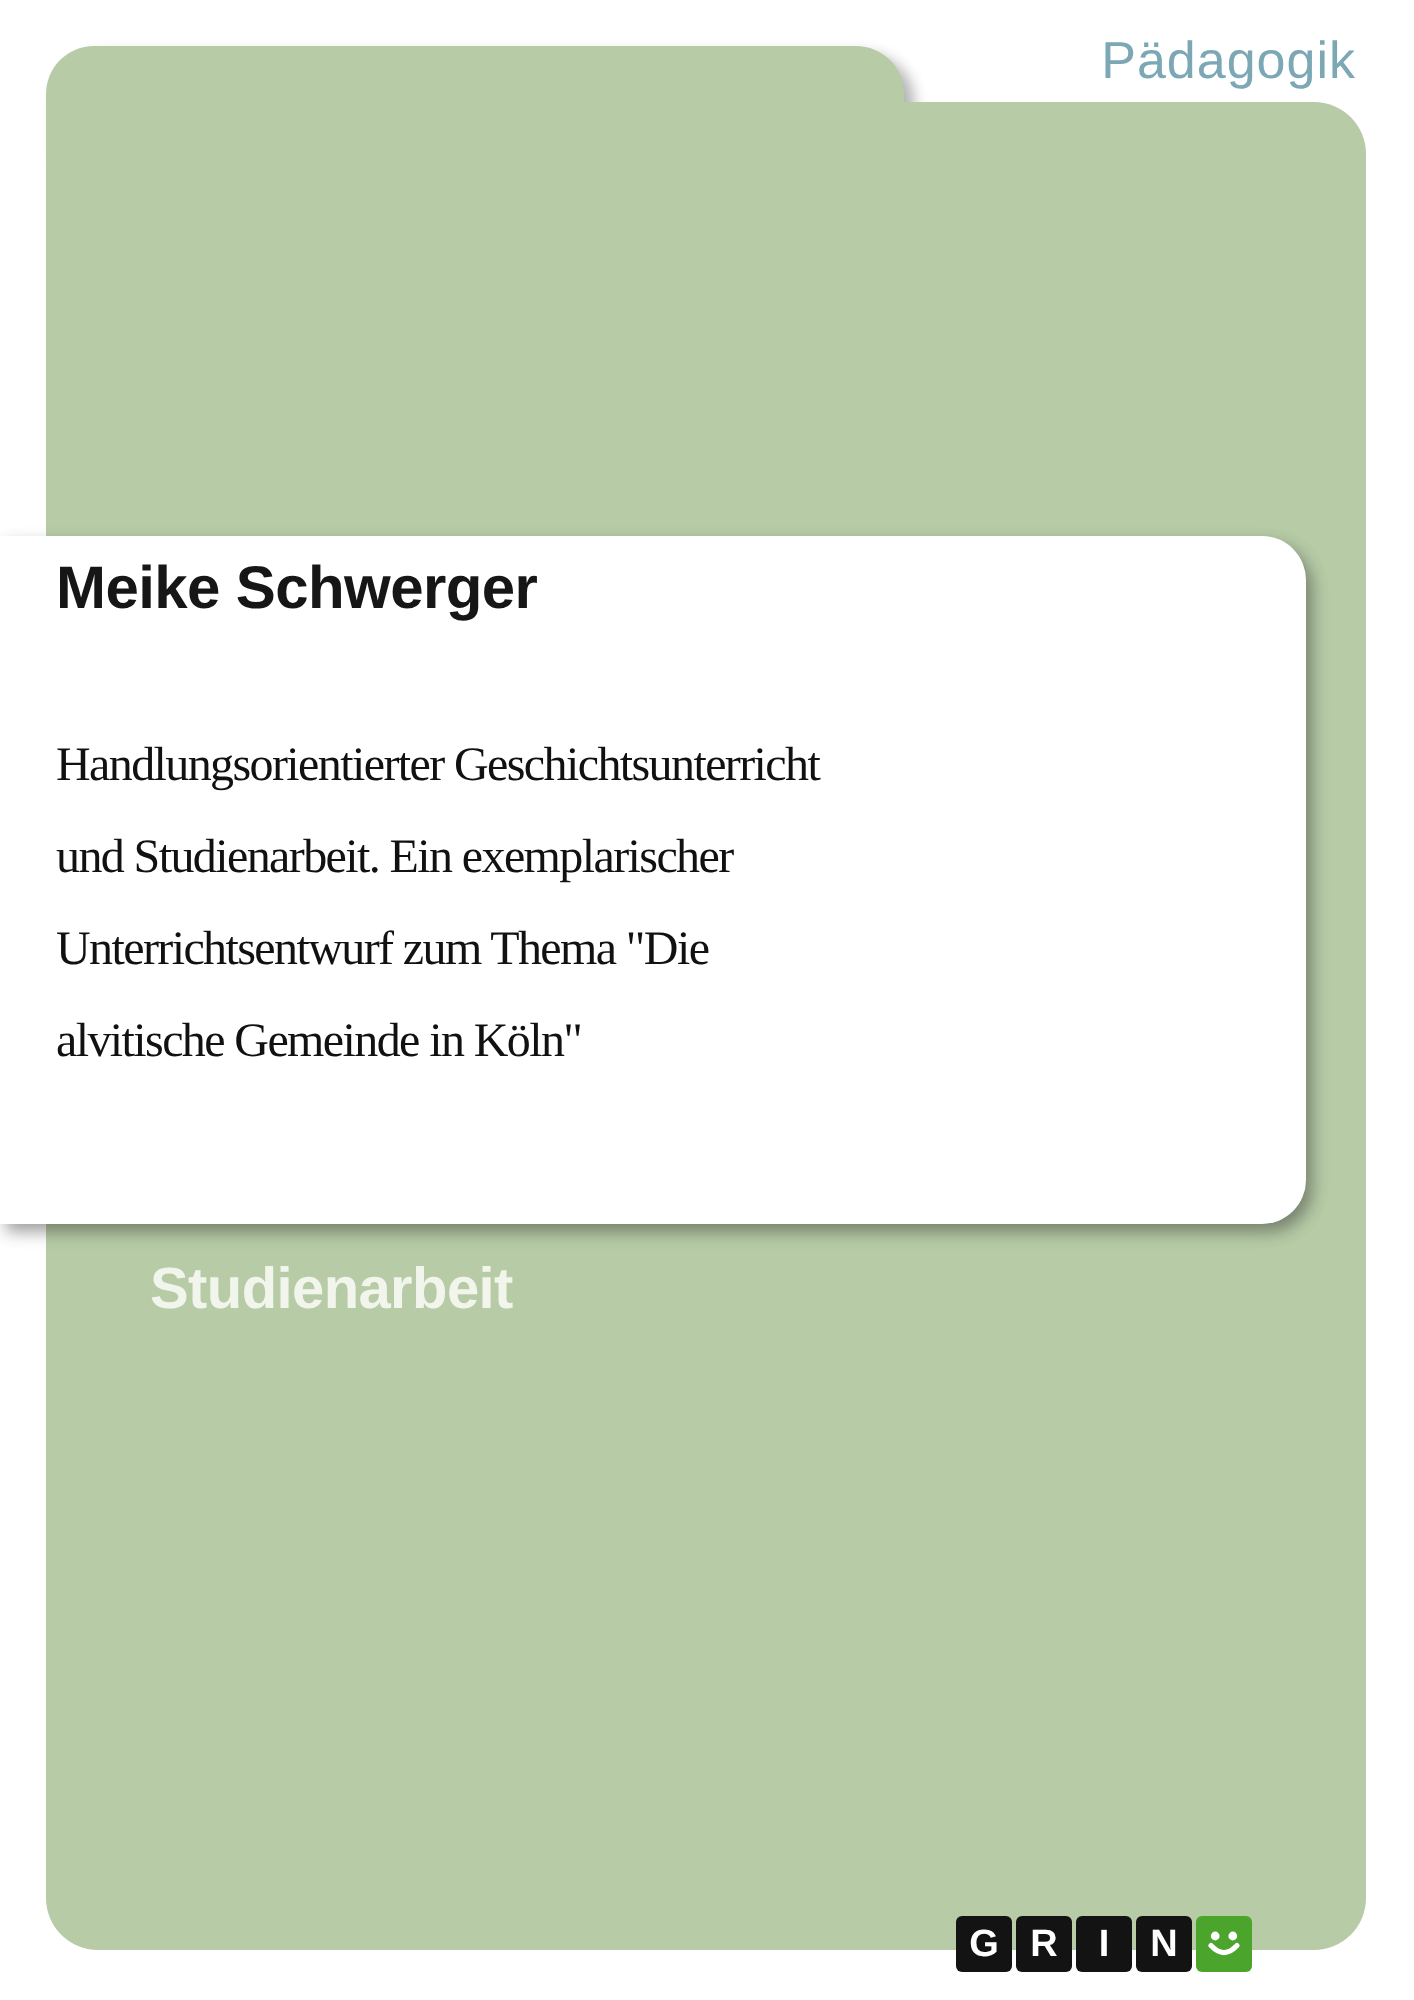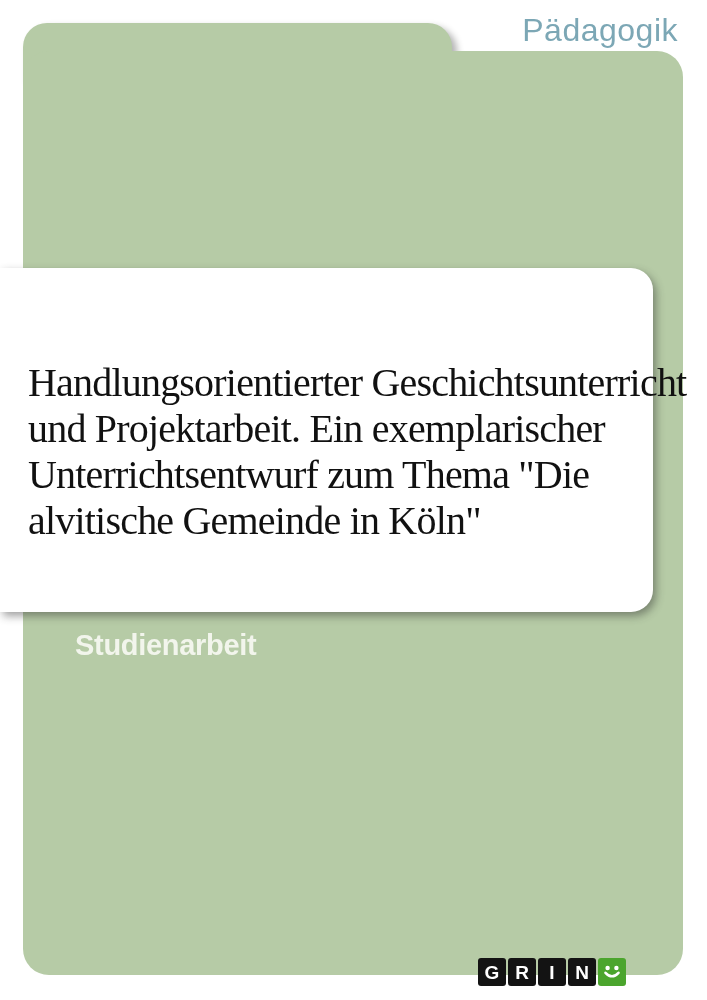--- a/index.html
+++ b/index.html
@@ -34,21 +34,21 @@
     width: 660px;
     height: 924px;
     background: #b6cba6;
     border-radius: 26px;
   }
   
   .category {
     position: absolute;
     top: 13px;
     right: 29px;
-    font-size: 32px;
+    font-size: 26px;
     line-height: 34px;
     font-weight: 400;
     color: #7ca7b5;
     letter-spacing: 0.5px;
   }
   
   .card {
     position: absolute;
     left: 0;
     top: 268px;
@@ -65,21 +65,21 @@
     font-size: 30px;
     font-weight: 700;
     color: #161616;
     letter-spacing: -0.3px;
   }
   .title {
     position: absolute;
     left: 28px;
     top: 92px;
     font-family: "Liberation Serif", serif;
-    font-size: 40px;
+    font-size: 24px;
     line-height: 46px;
     color: #111111;
     letter-spacing: -0.8px;
   }
   .title .line {
     white-space: nowrap;
   }
   
   .doc-type {
     position: absolute;
@@ -123,23 +123,24 @@
 <body>
 
 <div class="page">
 
   <div class="tab"></div>
   <div class="panel"></div>
 
   <div class="category">Pädagogik</div>
 
   <div class="card">
+    <div class="author">Meike Schwerger</div>
     <div class="title">
       <div class="line">Handlungsorientierter Geschichtsunterricht</div>
-      <div class="line">und Projektarbeit. Ein exemplarischer</div>
+      <div class="line">und Studienarbeit. Ein exemplarischer</div>
       <div class="line">Unterrichtsentwurf zum Thema "Die</div>
       <div class="line">alvitische Gemeinde in Köln"</div>
     </div>
   </div>
 
   <div class="doc-type">Studienarbeit</div>
 
   <div class="logo">
     <div class="sq">G</div>
     <div class="sq">R</div>

